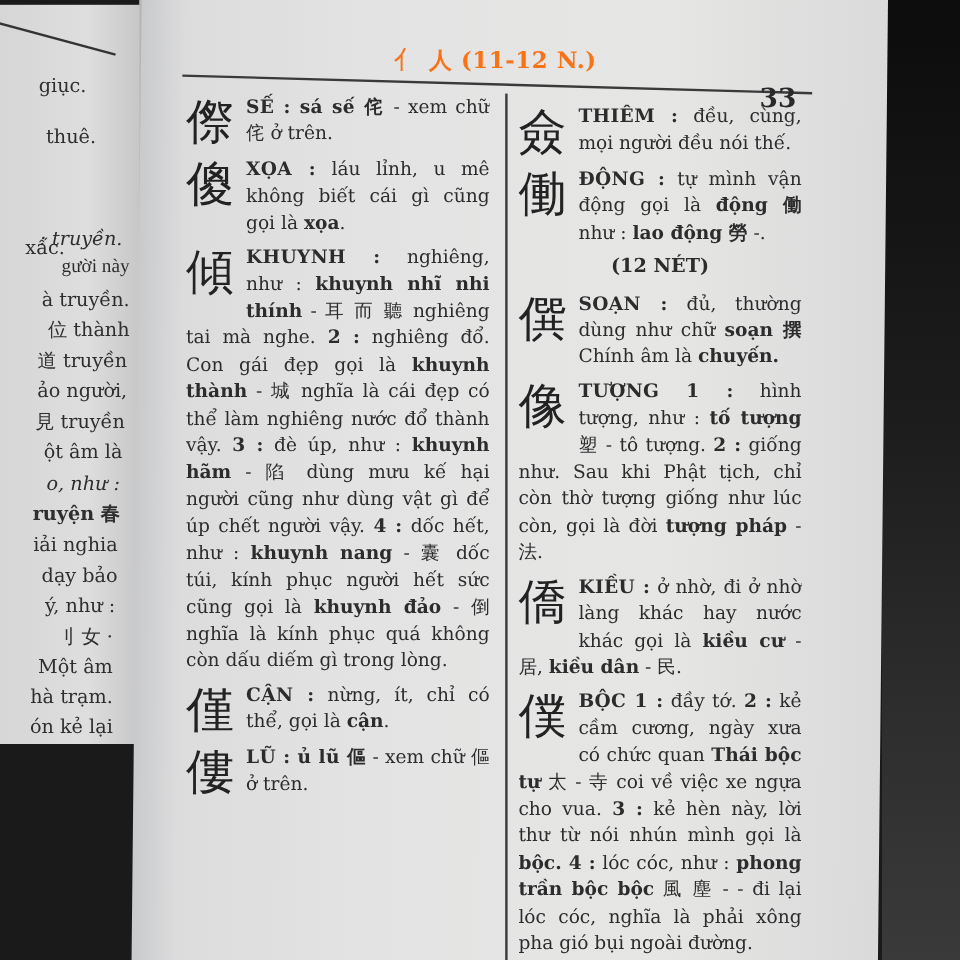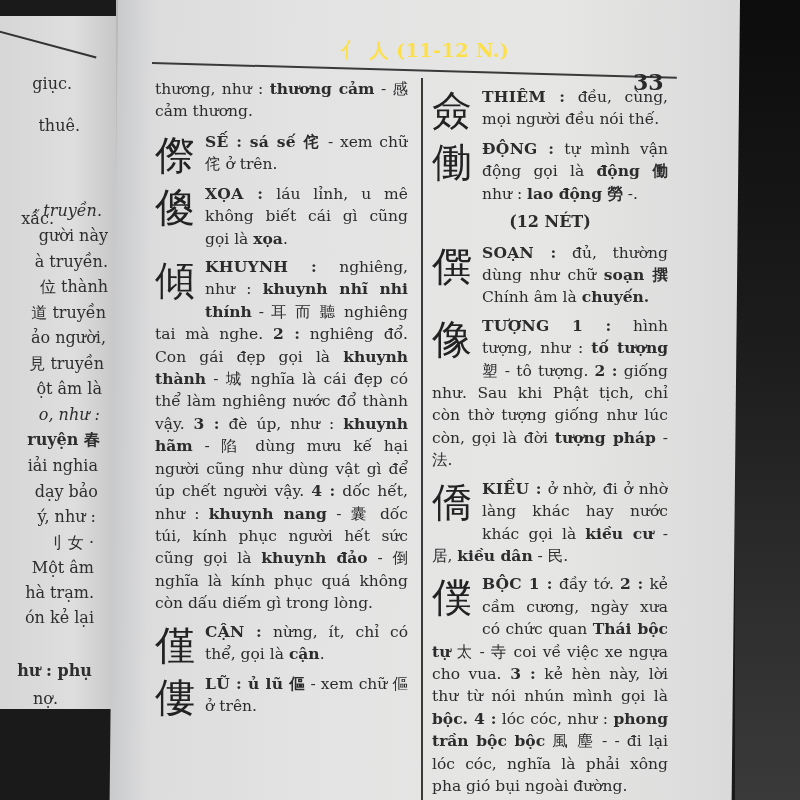--- a/index.html
+++ b/index.html
@@ -13,42 +13,42 @@
     position: absolute; left: 735px; top: 0; width: 65px; height: 800px;
     background: linear-gradient(180deg, #0c0c0c 0%, #1d1d1d 45%, #2b2b2b 70%, #3a3a3a 100%);
   }
   .page-right {
     position: absolute; left: 118px; top: 0; width: 622px; height: 800px;
     background: linear-gradient(90deg, #c9cacc 0%, #dcdcdd 6%, #e3e3e3 30%, #e6e6e5 70%, #dadada 100%);
     transform: skewX(-0.6deg);
     transform-origin: top left;
   }
   .page-left {
-    position: absolute; left: 0; top: 16px; width: 122px; height: 693px;
+    position: absolute; left: 0; top: 4px; width: 122px; height: 616px;
     background: linear-gradient(90deg, #d6d6d6 0%, #dedede 60%, #c4c4c4 100%);
     overflow: hidden;
   }
   .gutter {
     position: absolute; left: 116px; top: 0; width: 6px; height: 800px;
     background: linear-gradient(90deg, #bdbdbd, #a8a8a8, #c6c6c6);
   }
   
   .left-rule {
     position: absolute; left: -10px; top: 12px; width: 110px; height: 0;
     border-top: 2px solid #333; transform: rotate(15deg); transform-origin: left;
   }
   .left-frag {
     position: absolute; right: 8px; font-size: 16px; white-space: nowrap;
     text-align: right; color: #2e2e2e;
   }
 
   
   .header-title {
-    position: absolute; left: 340px; top: 36px; font-size: 19px;
-    font-weight: bold; color: #fde047; letter-spacing: 0.5px;
+    position: absolute; left: 328px; top: 36px; font-size: 19px;
+    font-weight: bold; color: #f97316; letter-spacing: 0.5px;
   }
   .header-title .radical { font-weight: normal; font-size: 21px; margin-right: 8px; }
   .page-number {
     position: absolute; left: 633px; top: 69px; font-size: 22px; font-weight: bold;
   }
   .header-rule {
     position: absolute; left: 152px; top: 62px; width: 525px; height: 0;
     border-top: 2px solid #3a3a3a; transform: rotate(1.6deg); transform-origin: left;
   }
   .col-divider {
@@ -78,21 +78,21 @@
 
 <div class="bg-dark"></div>
 
 <div class="page-left">
   <div class="left-rule"></div>
   <div id="left-frags">
       <div class="left-frag" style="top: 58px; right: 50px;">giục.</div>
       <div class="left-frag" style="top: 100px; right: 42px;">thuê.</div>
       <div class="left-frag" style="top: 145px; right: 68px; margin-top: 48px;">xấc.</div>
       <div class="left-frag" style="top: 185px; right: 20px; font-style: italic;">: truyền.</div>
-      <div class="left-frag" style="top: 210px; right: 14px;">gười này</div>
+      <div class="left-frag" style="top: 210px; right: 14px; font-family: Liberation Serif, serif;">gười này</div>
       <div class="left-frag" style="top: 236px; right: 14px; font-weight: normal;">à truyền.</div>
       <div class="left-frag" style="top: 261px; right: 14px;">位 thành</div>
       <div class="left-frag" style="top: 287px; right: 16px;">道 truyền</div>
       <div class="left-frag" style="top: 312px; right: 16px;">ảo người,</div>
       <div class="left-frag" style="top: 338px; right: 18px; margin-left: 44px;">見 truyền</div>
       <div class="left-frag" style="top: 363px; right: 20px;">ột âm là</div>
       <div class="left-frag" style="top: 389px; right: 22px; font-style: italic;">o, như :</div>
       <div class="left-frag" style="top: 414px; right: 22px; font-weight: bold;">ruyện 春</div>
       <div class="left-frag" style="top: 440px; right: 24px;">iải nghia</div>
       <div class="left-frag" style="top: 466px; right: 24px;">dạy bảo</div>
@@ -113,23 +113,20 @@
 <div class="page-right"></div>
 
 <div class="header-title">
   <span class="radical">亻</span><span>人 (11-12 N.)</span>
 </div>
 <div class="header-rule"></div>
 <div class="page-number">33</div>
 <div class="col-divider"></div>
 
 <div class="col col-left">
-  <div class="cont">
-    <span>thương, như : </span><b>thương cảm</b><span> - 感 cảm thương.</span>
-  </div>
   <div id="left-entries">
       <div class="entry"><span class="han">傺</span><span class="head">SẾ : sá sế 侘</span><span> - xem chữ 侘 ở trên.</span></div>
       <div class="entry"><span class="han">傻</span><span class="head">XỌA :</span><span> láu lỉnh, u mê không biết cái gì cũng gọi là </span><b>xọa</b><span>.</span></div>
       <div class="entry"><span class="han">傾</span><span class="head">KHUYNH :</span><span> nghiêng, như : </span><b>khuynh nhĩ nhi thính</b><span> - 耳 而 聽 nghiêng tai mà nghe. </span><b>2 :</b><span> nghiêng đổ. Con gái đẹp gọi là </span><b>khuynh thành</b><span> - 城 nghĩa là cái đẹp có thể làm nghiêng nước đổ thành vậy. </span><b>3 :</b><span> đè úp, như : </span><b>khuynh hãm</b><span> - 陷 dùng mưu kế hại người cũng như dùng vật gì để úp chết người vậy. </span><b>4 :</b><span> dốc hết, như : </span><b>khuynh nang</b><span> - 囊 dốc túi, kính phục người hết sức cũng gọi là </span><b>khuynh đảo</b><span> - 倒 nghĩa là kính phục quá không còn dấu diếm gì trong lòng.</span></div>
       <div class="entry"><span class="han">僅</span><span class="head">CẬN :</span><span> nừng, ít, chỉ có thể, gọi là </span><b>cận</b><span>.</span></div>
       <div class="entry"><span class="han">僂</span><span class="head">LŨ : ủ lũ 傴</span><span> - xem chữ 傴 ở trên.</span></div>
     </div>
 </div>
 
 <div class="col col-right">

